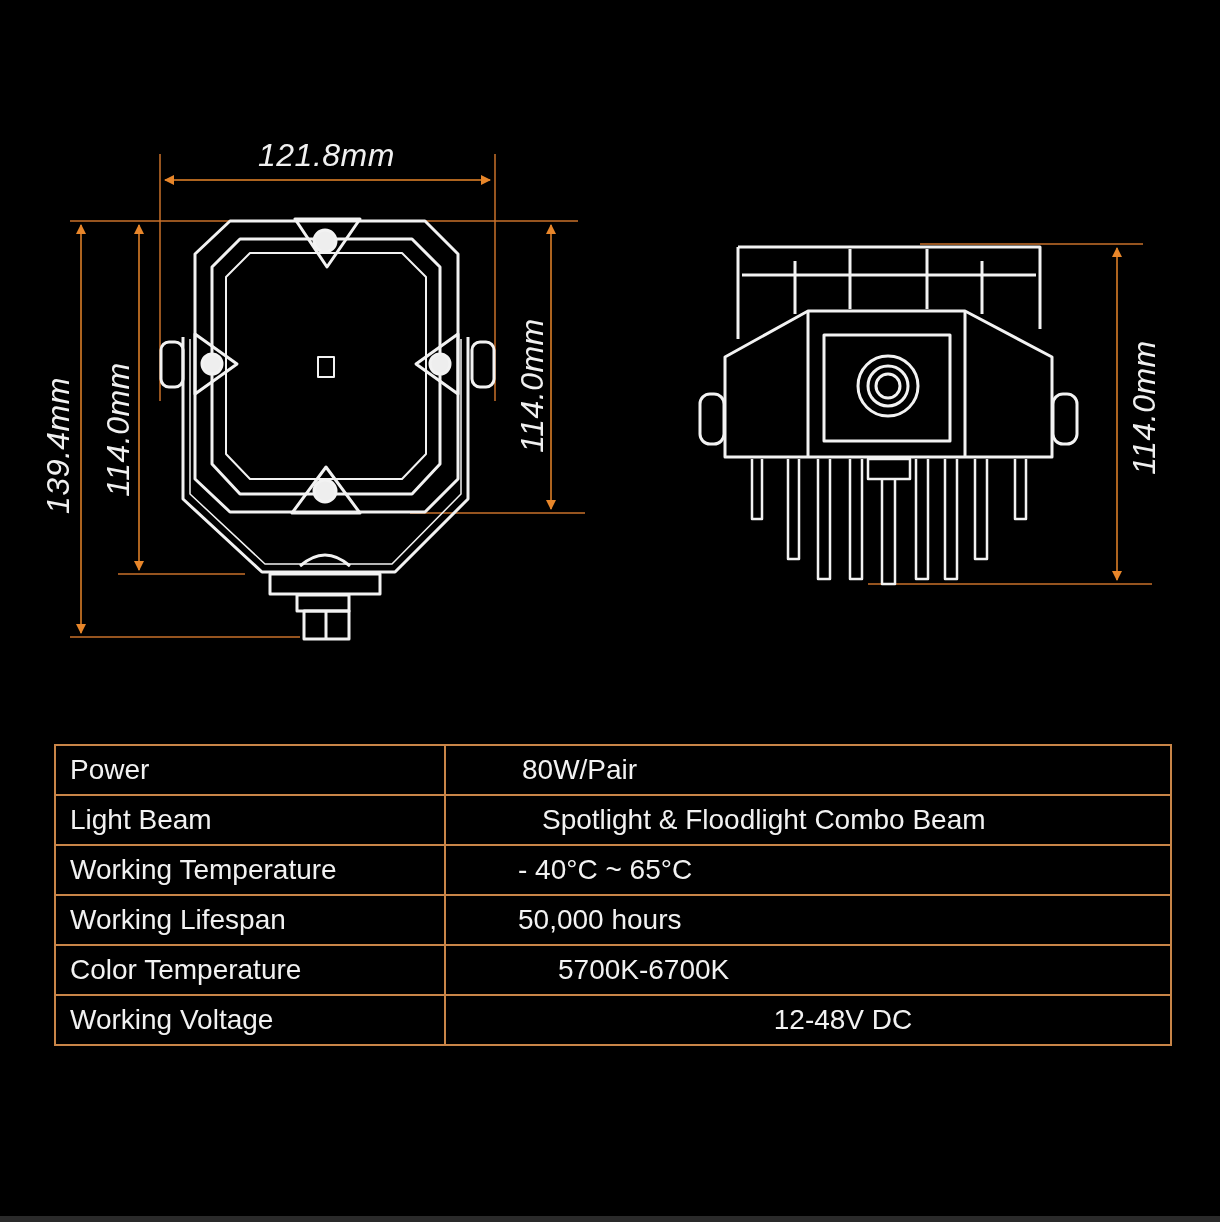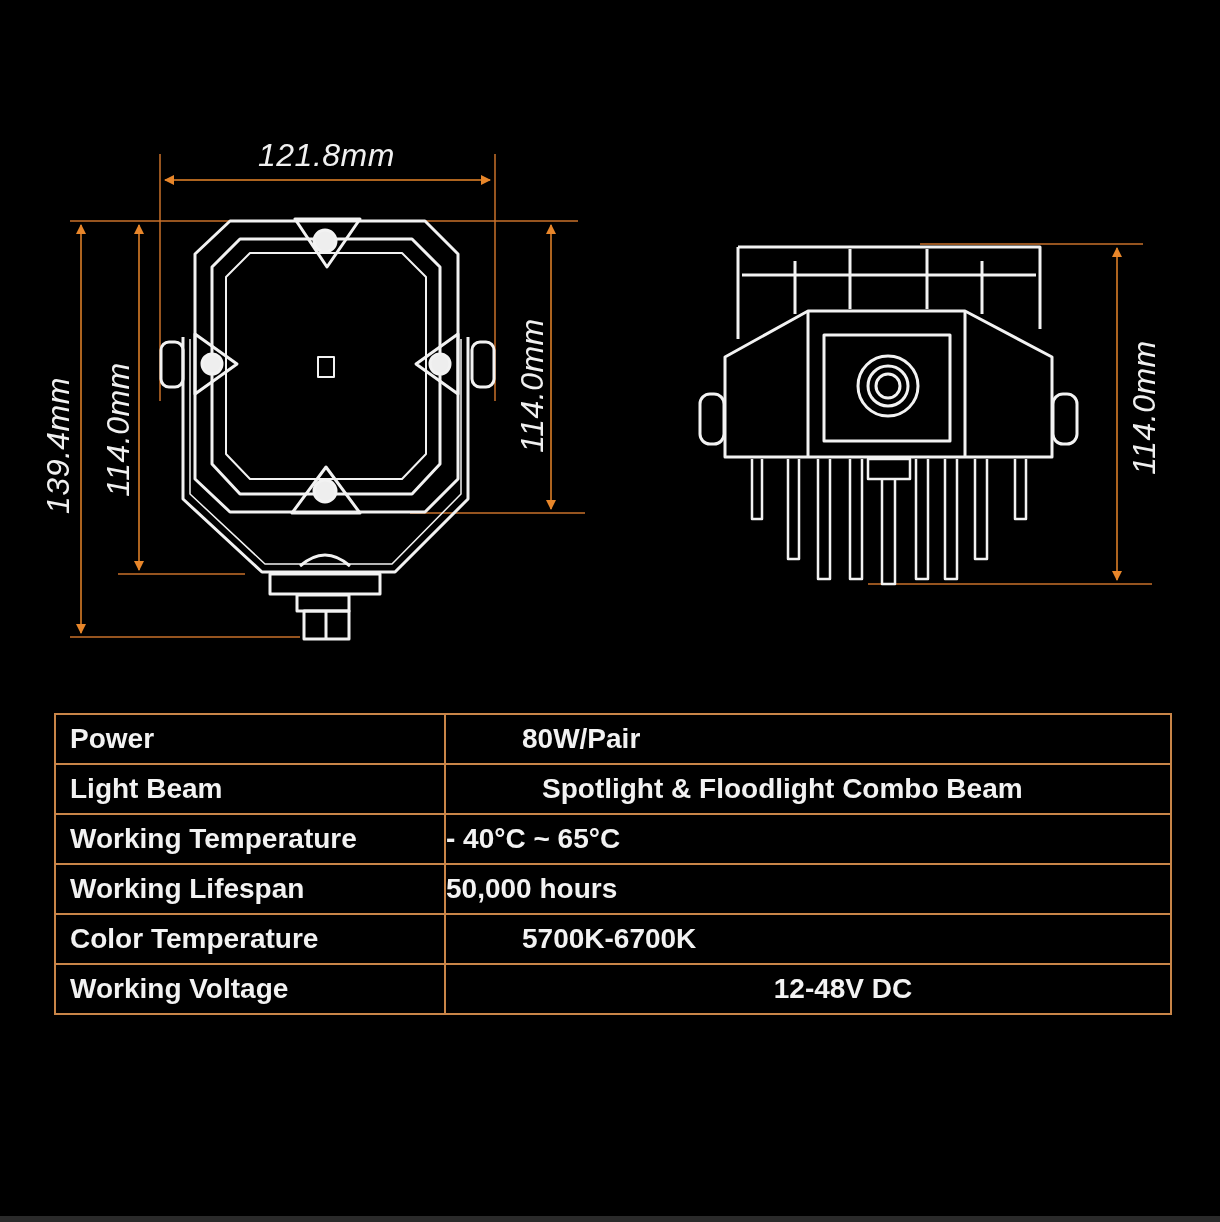--- a/index.html
+++ b/index.html
@@ -1,23 +1,23 @@
 <!DOCTYPE html>
 <html><head>
 <meta charset="utf-8">
 <style>
   html, body { margin: 0; padding: 0; background: #000; }
   body { width: 1220px; height: 1222px; position: relative; overflow: hidden; font-family: "Liberation Sans", sans-serif; color: #f2f2f2; }
   .diagram { position: absolute; left: 0; top: 0; width: 1220px; height: 680px; margin-top: 39px; }
   .dim-label { position: absolute; font-family: "Liberation Sans", sans-serif; font-style: italic; font-size: 32px; color: #f0f0f0; white-space: nowrap; letter-spacing: 0.5px; }
   .vertical { transform-origin: center center; transform: rotate(-90deg); }
-  table.specs { position: absolute; left: 54px; top: 713px; width: 1118px; border-collapse: collapse; font-weight: bold; }
+  table.specs { position: absolute; left: 54px; top: 744px; width: 1118px; border-collapse: collapse; }
   table.specs td { border: 2px solid #c98548; height: 48px; font-size: 28px; color: #f2f2f2; padding: 0; vertical-align: middle; }
   table.specs td.k { width: 374px; padding-left: 14px; }
-  table.specs td.v { }
+  table.specs td.v { padding-left: 72px; }
   .bottom-strip { position: absolute; left: 0; top: 1216px; width: 1220px; height: 6px; background: #2a2a2a; }
 </style>
 </head>
 <body>
 
 <div class="diagram">
   <svg width="1220" height="680" viewBox="0 0 1220 680" xmlns="http://www.w3.org/2000/svg">
     <defs>
       <marker id="arr" markerWidth="10" markerHeight="10" refX="9" refY="5" orient="auto-start-reverse" markerUnits="userSpaceOnUse">
         <path d="M0,0 L10,5 L0,10 Z" fill="#e8862a"></path>
@@ -136,21 +136,21 @@
     <tr>
       <td class="k">Working Temperature</td>
       <td class="v">- 40°C ~ 65°C</td>
     </tr>
     <tr>
       <td class="k">Working Lifespan</td>
       <td class="v">50,000 hours</td>
     </tr>
     <tr>
       <td class="k">Color Temperature</td>
-      <td class="v" style="padding-left:76px;">5700K-6700K</td>
+      <td class="v" style="padding-left:112px;">5700K-6700K</td>
     </tr>
     <tr>
       <td class="k">Working Voltage</td>
       <td class="v" style="padding-left:70px;text-align:center;">12-48V DC</td>
     </tr>
   </tbody>
 </table>
 
 <div class="bottom-strip"></div>
 

